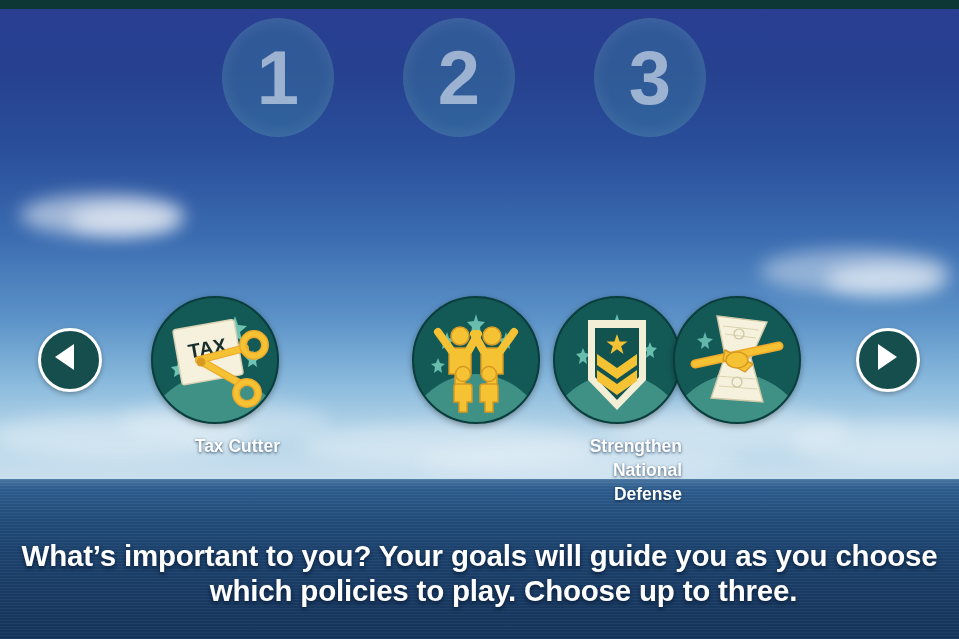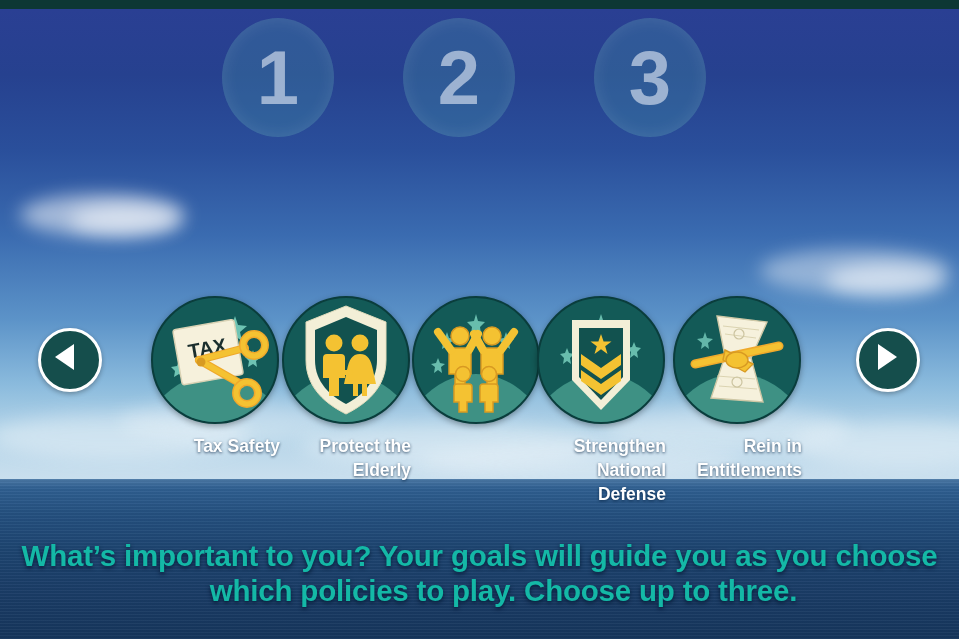--- a/index.html
+++ b/index.html
@@ -212,21 +212,21 @@
     font-size: 17.5px;
     font-weight: bold;
     line-height: 1.38;
     color: #ffffff;
     text-shadow: 0 1px 3px rgba(0,30,60,0.75);
     font-family: "Liberation Sans", sans-serif;
   }
   #goal0 { left: 150px; }
   #goal1 { left: 281px; }
   #goal2 { left: 411px; }
-  #goal3 { left: 536px; }
+  #goal3 { left: 552px; }
   #goal4 { left: 672px; }
 
   
   .arrow {
     position: absolute;
     top: 328px;
     width: 58px;
     height: 58px;
     border-radius: 50%;
     background: #154e4c;
@@ -239,21 +239,21 @@
   #arrow-next { left: 856px; }
   .arrow svg { position: absolute; left: 0; top: 0; }
 
   
   .caption {
     position: absolute;
     left: 0; top: 538px;
     width: 959px;
     z-index: 35;
     text-align: center;
-    color: #14b8a6;
+    color: #ffffff;
     font-weight: bold;
     font-size: 29.5px;
     line-height: 1.2;
     letter-spacing: -0.2px;
     text-shadow: 0 2px 4px rgba(0,20,45,0.85);
     font-family: "Liberation Sans", sans-serif;
     white-space: nowrap;
   }
   .caption .l2 { white-space: nowrap; margin-left: 48px; }
 </style>
@@ -328,46 +328,23 @@
             <line x1="46" y1="62" x2="92" y2="50"></line>
             <line x1="46" y1="62" x2="88" y2="86"></line>
           </g>
           <circle cx="101" cy="47" r="11" fill="none" stroke="#efa92b" stroke-width="8"></circle>
           <circle cx="101" cy="47" r="11" fill="none" stroke="#f4c232" stroke-width="5"></circle>
           <circle cx="94" cy="95" r="11" fill="none" stroke="#efa92b" stroke-width="8"></circle>
           <circle cx="94" cy="95" r="11" fill="none" stroke="#f4c232" stroke-width="5"></circle>
           <circle cx="48" cy="64" r="4.5" fill="#d89a22"></circle>
         </svg>
       </div>
-      <div class="lbl">Tax Safety</div>
-    </div>
-
-    <div class="goal" id="goal1">
-      <div class="badge">
-        <div class="hill"></div>
-        <svg width="124" height="124" viewBox="0 0 124 124">
-          <path d="M62 8 L102 24 V62 C102 90 82 106 62 116 C42 106 22 90 22 62 V24 Z" fill="#f3efd7" stroke="#e2dcbc" stroke-width="1"></path>
-          <path d="M62 19 L93 32 V62 C93 85 77 98 62 106 C47 98 31 85 31 62 V32 Z" fill="#12524f"></path>
-
-          <g fill="#f4c232">
-            <circle cx="50" cy="45" r="8.5"></circle>
-            <path d="M43 56 h14 a4 4 0 0 1 4 4 v20 h-6 v18 h-10 v-18 h-6 V60 a4 4 0 0 1 4 -4 z"></path>
-          </g>
-
-          <g fill="#f4c232">
-            <circle cx="76" cy="45" r="8.5"></circle>
-            <path d="M76 56 c8 0 11 6 13 16 l3 14 h-32 l3 -14 c2 -10 5 -16 13 -16 z"></path>
-            <rect x="69" y="86" width="5" height="12"></rect>
-            <rect x="78" y="86" width="5" height="12"></rect>
-          </g>
-          <rect x="57" y="72" width="12" height="5" rx="2.5" fill="#f4c232"></rect>
-        </svg>
-      </div>
-      <div class="lbl">Protect the Elderly</div>
-    </div>
+      <div class="lbl">Tax Cutter</div>
+    </div>
+
 
     <div class="goal" id="goal2">
       <div class="badge">
         <div class="hill"></div>
         <svg width="124" height="124" viewBox="0 0 124 124">
           <g fill="#7fd6c4" opacity=".8">
             <polygon points="62,16 64,23 71,24 66,29 67,36 62,32 57,36 58,29 53,24 60,23"></polygon>
             <polygon points="33,34 35,40 41,41 36,45 37,51 33,48 28,51 29,45 25,41 31,40"></polygon>
             <polygon points="92,34 94,40 100,41 95,45 96,51 92,48 87,51 88,45 84,41 90,40"></polygon>
             <polygon points="24,60 26,65 31,66 27,69 28,75 24,72 20,75 21,69 17,66 22,65"></polygon>
@@ -437,21 +414,20 @@
           </g>
           <circle cx="64" cy="36" r="5" fill="none" stroke="#ccc4a0" stroke-width="1.2"></circle>
           <circle cx="62" cy="84" r="5" fill="none" stroke="#ccc4a0" stroke-width="1.2"></circle>
 
           <path d="M20 66 L104 48" stroke="#efa92b" stroke-width="9" stroke-linecap="round" fill="none"></path>
           <path d="M20 66 L104 48" stroke="#f4c232" stroke-width="6" stroke-linecap="round" fill="none"></path>
           <path d="M50 52 L78 66 L70 74 L48 62 Z" fill="#f4c232" stroke="#d89a22" stroke-width="1.4"></path>
           <ellipse cx="62" cy="62" rx="11" ry="8" fill="#f4c232" stroke="#d89a22" stroke-width="1.4"></ellipse>
         </svg>
       </div>
-      <div class="lbl">Rein in Entitlements</div>
     </div>
   </div>
 
   <div class="arrow" id="arrow-next">
     <svg width="52" height="52" viewBox="0 0 52 52">
       <polygon points="19,13 19,39 38,26" fill="#ffffff"></polygon>
     </svg>
   </div>
 
   <div class="caption">

